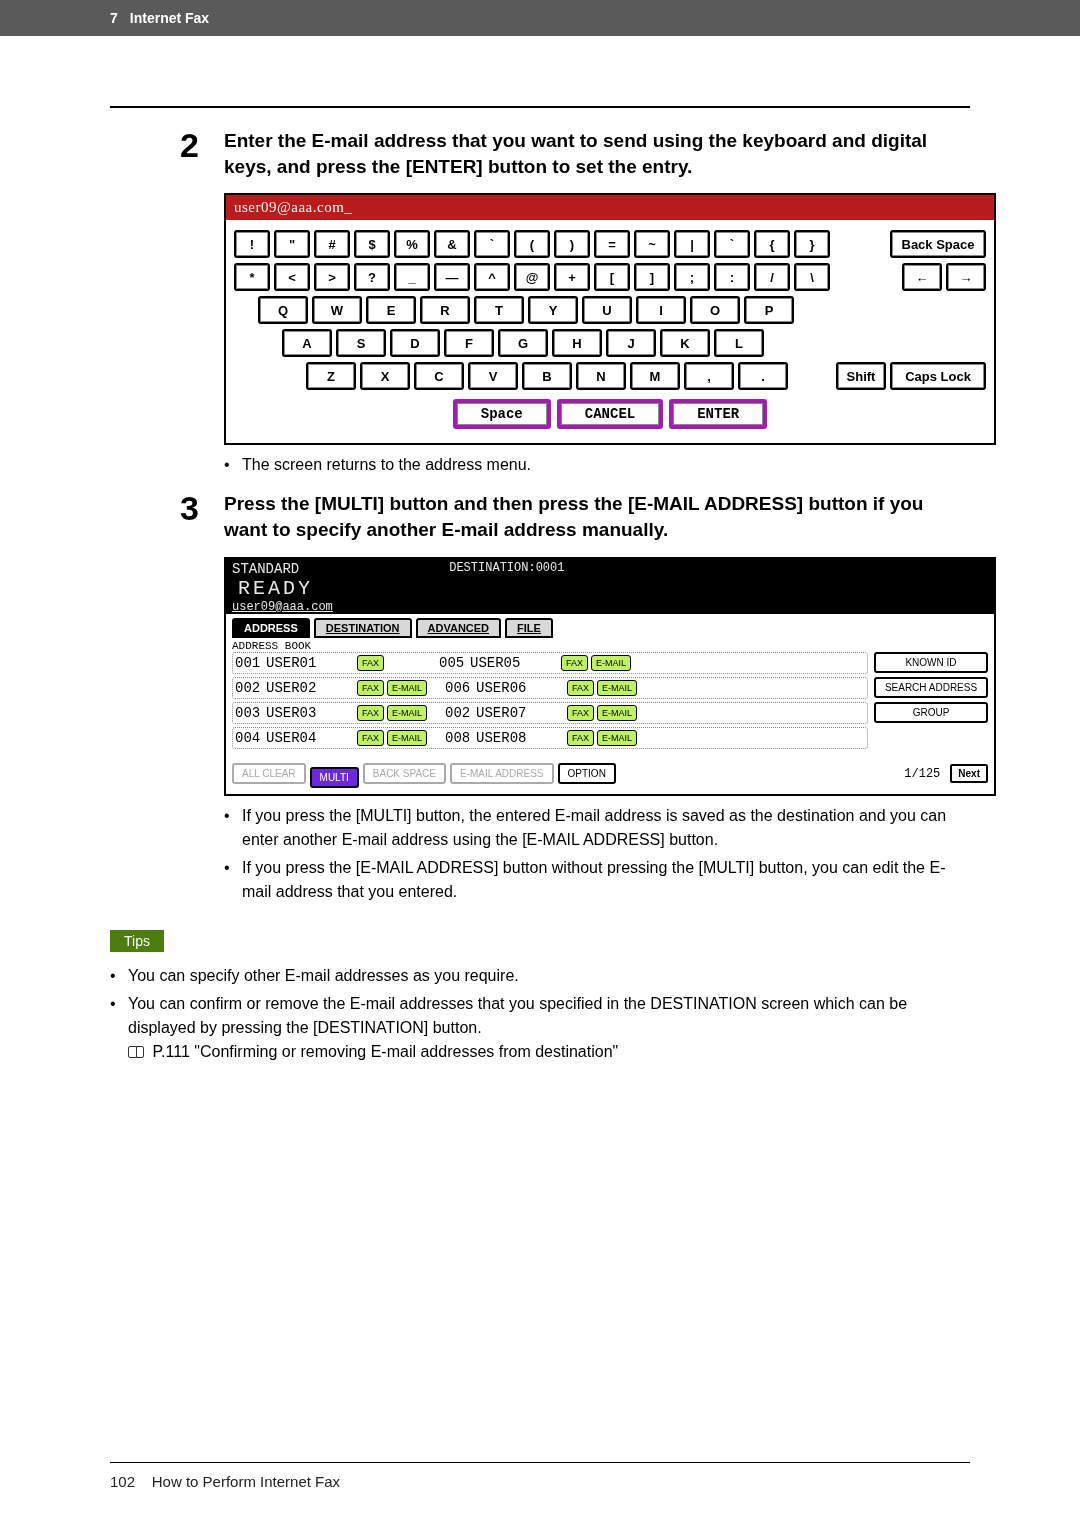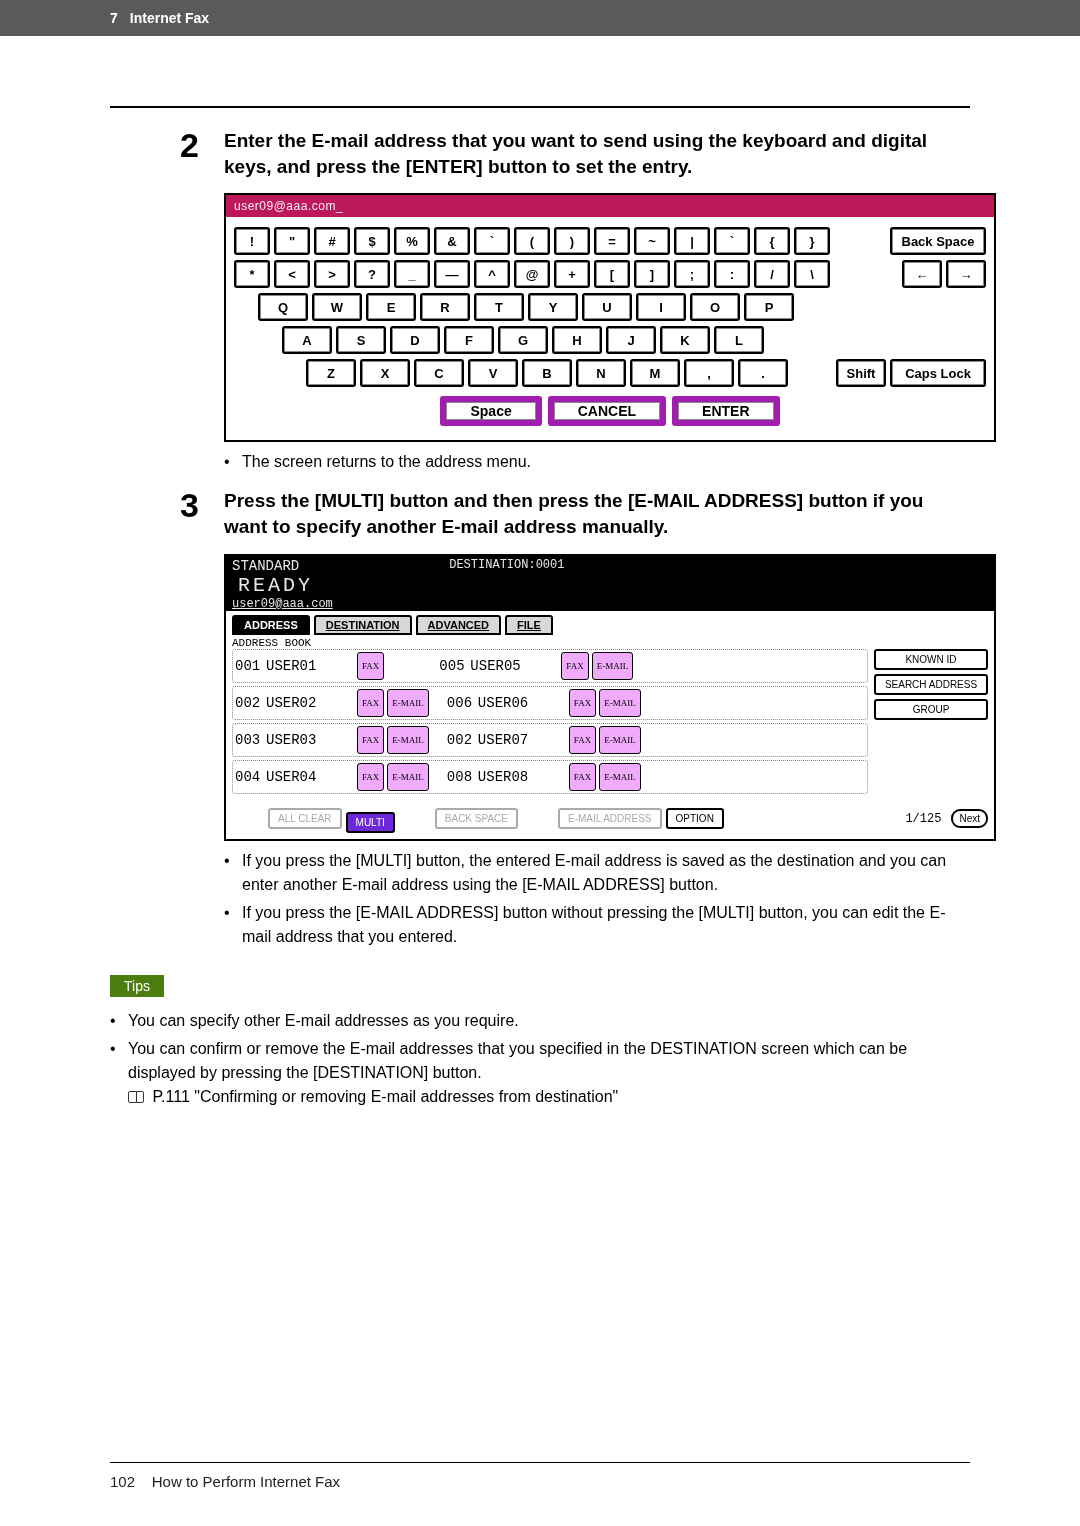--- a/index.html
+++ b/index.html
@@ -7,30 +7,30 @@
   .header-bar { background: #5a5a5a; color: #fff; height: 36px; display: flex; align-items: center; padding-left: 110px; font-size: 14px; }
   .header-num { font-weight: bold; margin-right: 12px; }
   .header-title { font-weight: bold; }
   .content { padding: 0 110px 0 180px; }
   .hr-top { border: none; border-top: 2px solid #000; margin: 70px 110px 20px 110px; }
   .step { display: flex; margin-bottom: 8px; }
   .step-num { font-size: 34px; font-weight: bold; min-width: 44px; line-height: 1; }
   .step-text { font-size: 19px; font-weight: bold; line-height: 1.35; }
   .screenshot { margin: 14px 0 8px 44px; }
   .sshot-box { border: 2px solid #000; background: #fff; width: 772px; }
-  .input-strip { background: #be185d; color: #f0f0f0; font-family: Liberation Sans, sans-serif; font-size: 12px; padding: 4px 8px; letter-spacing: 0.5px; }
+  .input-strip { background: #b91c1c; color: #f0f0f0; font-family: Liberation Serif, serif; font-size: 15px; padding: 4px 8px; letter-spacing: 0.5px; }
   .kb-area { padding: 10px 8px 6px 8px; }
   .kb-row { display: flex; gap: 4px; margin-bottom: 5px; align-items: center; }
   .key { border: 2px solid #000; border-radius: 3px; height: 28px; display: inline-flex; align-items: center; justify-content: center; font-size: 13px; font-weight: bold; background: #fff; font-family: Arial, sans-serif; box-shadow: inset 0 0 0 1px #888; }
   .kw36 { width: 36px; }
   .kw40 { width: 40px; }
   .kw50 { width: 50px; }
   .kw96 { width: 96px; }
   .bottom-row { display: flex; justify-content: center; gap: 6px; padding: 4px 0 8px 0; }
-  .btn-wide { border: 6px solid #a21caf; border-radius: 3px; height: 30px; padding: 0 24px; display: inline-flex; align-items: center; font-weight: bold; font-size: 14px; box-shadow: inset 0 0 0 1px #888; }
+  .btn-wide { border: 4px solid #a21caf; border-radius: 3px; height: 30px; padding: 0 24px; display: inline-flex; align-items: center; font-weight: bold; font-size: 14px; box-shadow: inset 0 0 0 1px #888; font-family: Liberation Mono, monospace; }
   .bullet-list { margin-left: 44px; font-size: 16px; line-height: 1.5; }
   .bullet-list li { list-style: none; position: relative; padding-left: 18px; margin-bottom: 4px; }
   .bullet-list li::before { content: "•"; position: absolute; left: 0; }
   
   
   .ab-box { border: 2px solid #000; width: 772px; }
   .ab-top { background: #000; color: #e8e8e8; font-family: 'Courier New', monospace; font-size: 14px; padding: 2px 6px 0 6px; }
   .ab-ready { font-size: 20px; letter-spacing: 3px; padding: 0 6px; }
   .ab-dest { font-size: 12px; }
   .tabs-row { display: flex; gap: 4px; padding: 4px 6px 0 6px; background: #fff; text-decoration: underline; }
@@ -38,28 +38,28 @@
   .tab.active { background: #000; color: #fff; }
   .tab.gray { background: #d8d8d8; }
   .ab-body { padding: 2px 6px 4px 6px; font-family: 'Courier New', monospace; }
   .ab-label { font-size: 11px; }
   .ab-table { display: flex; }
   .ab-col-left { flex: 1; }
   .ab-col-right { width: 120px; display: flex; flex-direction: column; gap: 4px; padding-left: 6px; }
   .ab-row { display: flex; align-items: center; gap: 3px; border: 1px dotted #888; border-radius: 3px; padding: 2px; margin-bottom: 3px; }
   .ab-cell-id { width: 28px; font-size: 14px; }
   .ab-cell-name { width: 88px; font-size: 14px; }
-  .mini-btn { border: 1.5px solid #000; border-radius: 3px; font-size: 9px; padding: 8px 4px; font-family: Liberation Serif, serif; background: #f0abfc; }
+  .mini-btn { border: 1.5px solid #000; border-radius: 3px; font-size: 9px; padding: 2px 4px; font-family: Liberation Sans, sans-serif; background: #bef264; }
   .side-btn { border: 2px solid #000; border-radius: 3px; font-size: 10px; text-align: center; padding: 3px 2px; font-family: Arial; font-weight: normal; }
   .ab-bottom { display: flex; align-items: center; gap: 4px; padding: 4px 6px 6px 6px; }
   .ab-bbtn { border: 2px solid #000; border-radius: 3px; font-size: 10px; padding: 3px 8px; font-family: Arial; }
   .ab-bbtn.dark { background: #6d28d9; color: #fff; margin-top: 7px; }
-  .ab-bbtn.dis { color: #aaa; border-color: #aaa; margin-left: 36px; }
+  .ab-bbtn.dis { color: #aaa; border-color: #aaa; }
   .pagenum { font-size: 12px; margin-left: auto; margin-right: 6px; font-family: 'Courier New', monospace; }
-  .next-btn { border: 2px solid #000; border-radius: 9px; font-size: 10px; padding: 2px 6px; font-family: Arial; font-weight: normal; }
+  .next-btn { border: 2px solid #000; border-radius: 2px; font-size: 10px; padding: 2px 6px; font-family: Arial; font-weight: bold; }
   
   .tips-badge { display: inline-block; background: #4d7c0f; color: #fff; font-size: 14px; padding: 3px 14px; margin: 22px 0 12px 0; }
   .tips-list { font-size: 16px; line-height: 1.5; }
   .tips-list li { list-style: none; position: relative; padding-left: 18px; margin-bottom: 4px; }
   .tips-list li::before { content: "•"; position: absolute; left: 0; }
   .book-icon { display: inline-block; width: 16px; height: 12px; border: 1.5px solid #333; border-radius: 2px; position: relative; vertical-align: middle; margin-right: 4px; }
   .book-icon::after { content: ""; position: absolute; left: 50%; top: 0; bottom: 0; width: 1px; background: #333; }
   
   .footer { position: absolute; bottom: 36px; left: 110px; right: 110px; }
   .footer-line { border: none; border-top: 1.5px solid #000; margin-bottom: 10px; }

